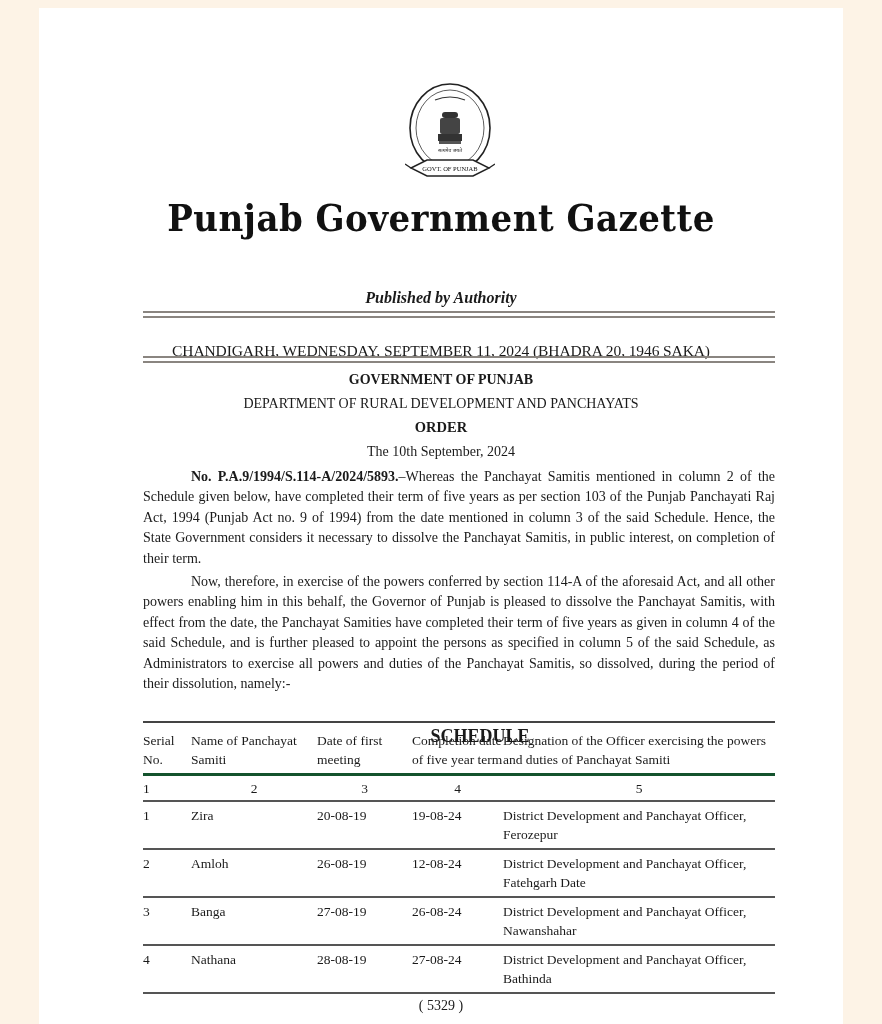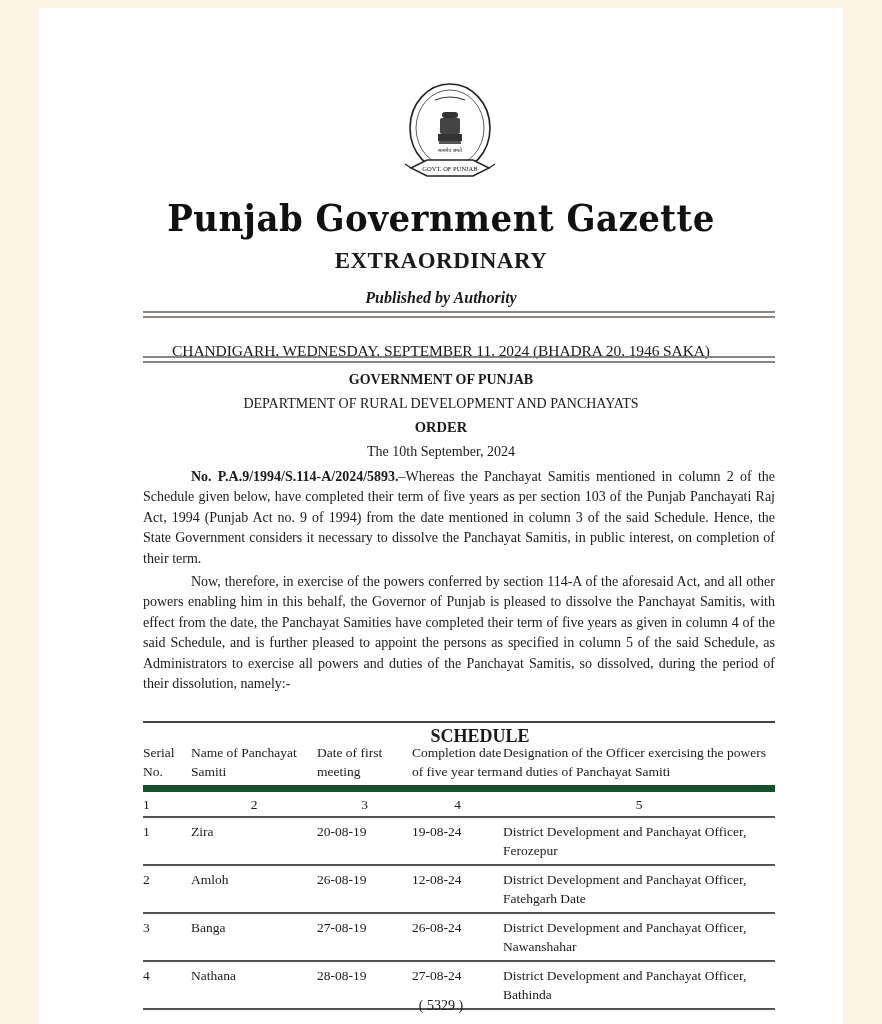--- a/index.html
+++ b/index.html
@@ -39,21 +39,21 @@
   .bold { font-weight:bold; }
   .para {
     position:absolute; left:104px; width:632px; font-size:14px; line-height:20.4px;
     text-align:justify; text-indent:48px;
   }
   table.sched {
     position:absolute; left:104px; top:713px; width:632px;
     border-collapse:collapse; font-size:13.5px;
   }
   table.sched td { vertical-align:top; padding:0; line-height:19px; }
-  table.sched thead tr.hdr td { padding-top:20px; padding-bottom:4px; border-top:2px solid #444; border-bottom:7px solid #14532d;margin-top:32px; }
+  table.sched thead tr.hdr td { padding-top:8px; padding-bottom:4px; border-top:2px solid #444; border-bottom:3px solid #14532d;margin-top:32px; }
   table.sched tr.nums td { padding:3px 0 2px 0; border-bottom:2px solid #555; }
   table.sched tbody tr td { padding:4px 0 4px 0; border-bottom:2px solid #555; }
   .c1 { width:48px; } .c2 { width:126px; } .c3 { width:95px; } .c4 { width:91px; }
   .nums td { text-align:center; }
   .nums td.c1 { text-align:left; }
   .footer-num { position:absolute; left:0; width:804px; top:990px; text-align:center; font-size:14px; }
 </style>
 </head>
 <body>
 
@@ -67,21 +67,20 @@
     <rect x="35" y="38" width="20" height="16" rx="2" fill="#444"></rect>
     <rect x="33" y="54" width="24" height="7" fill="#333"></rect>
     <rect x="34" y="61" width="22" height="3" fill="#555"></rect>
     <text x="45" y="72" font-size="5" text-anchor="middle" fill="#222">सत्यमेव जयते</text>
     <path d="M6 88 L22 80 L68 80 L84 88 L68 96 L22 96 Z" fill="#fff" stroke="#222" stroke-width="1.4"></path>
     <path d="M6 88 L0 84 M84 88 L90 84" stroke="#222" stroke-width="1.4"></path>
     <text x="45" y="91" font-size="6.5" text-anchor="middle" fill="#111" font-family="Liberation Serif, serif">GOVT. OF PUNJAB</text>
   </svg>
 
   <div class="gazette-title">Punjab Government Gazette</div>
-  <div class="extra">EXTRAORDINARY</div>
   <div class="authority">Published by Authority</div>
 
   <div class="rule" style="top:303px;"></div>
   <div class="rule" style="top:308px;"></div>
   <div class="dateline">CHANDIGARH, WEDNESDAY, SEPTEMBER 11, 2024 (BHADRA 20, 1946 SAKA)</div>
   <div class="rule" style="top:348px;"></div>
   <div class="rule" style="top:353px;"></div>
 
   <div class="center-line bold" style="top:364px;">GOVERNMENT  OF  PUNJAB</div>
   <div class="center-line" style="top:388px;">DEPARTMENT OF RURAL DEVELOPMENT AND PANCHAYATS</div>

